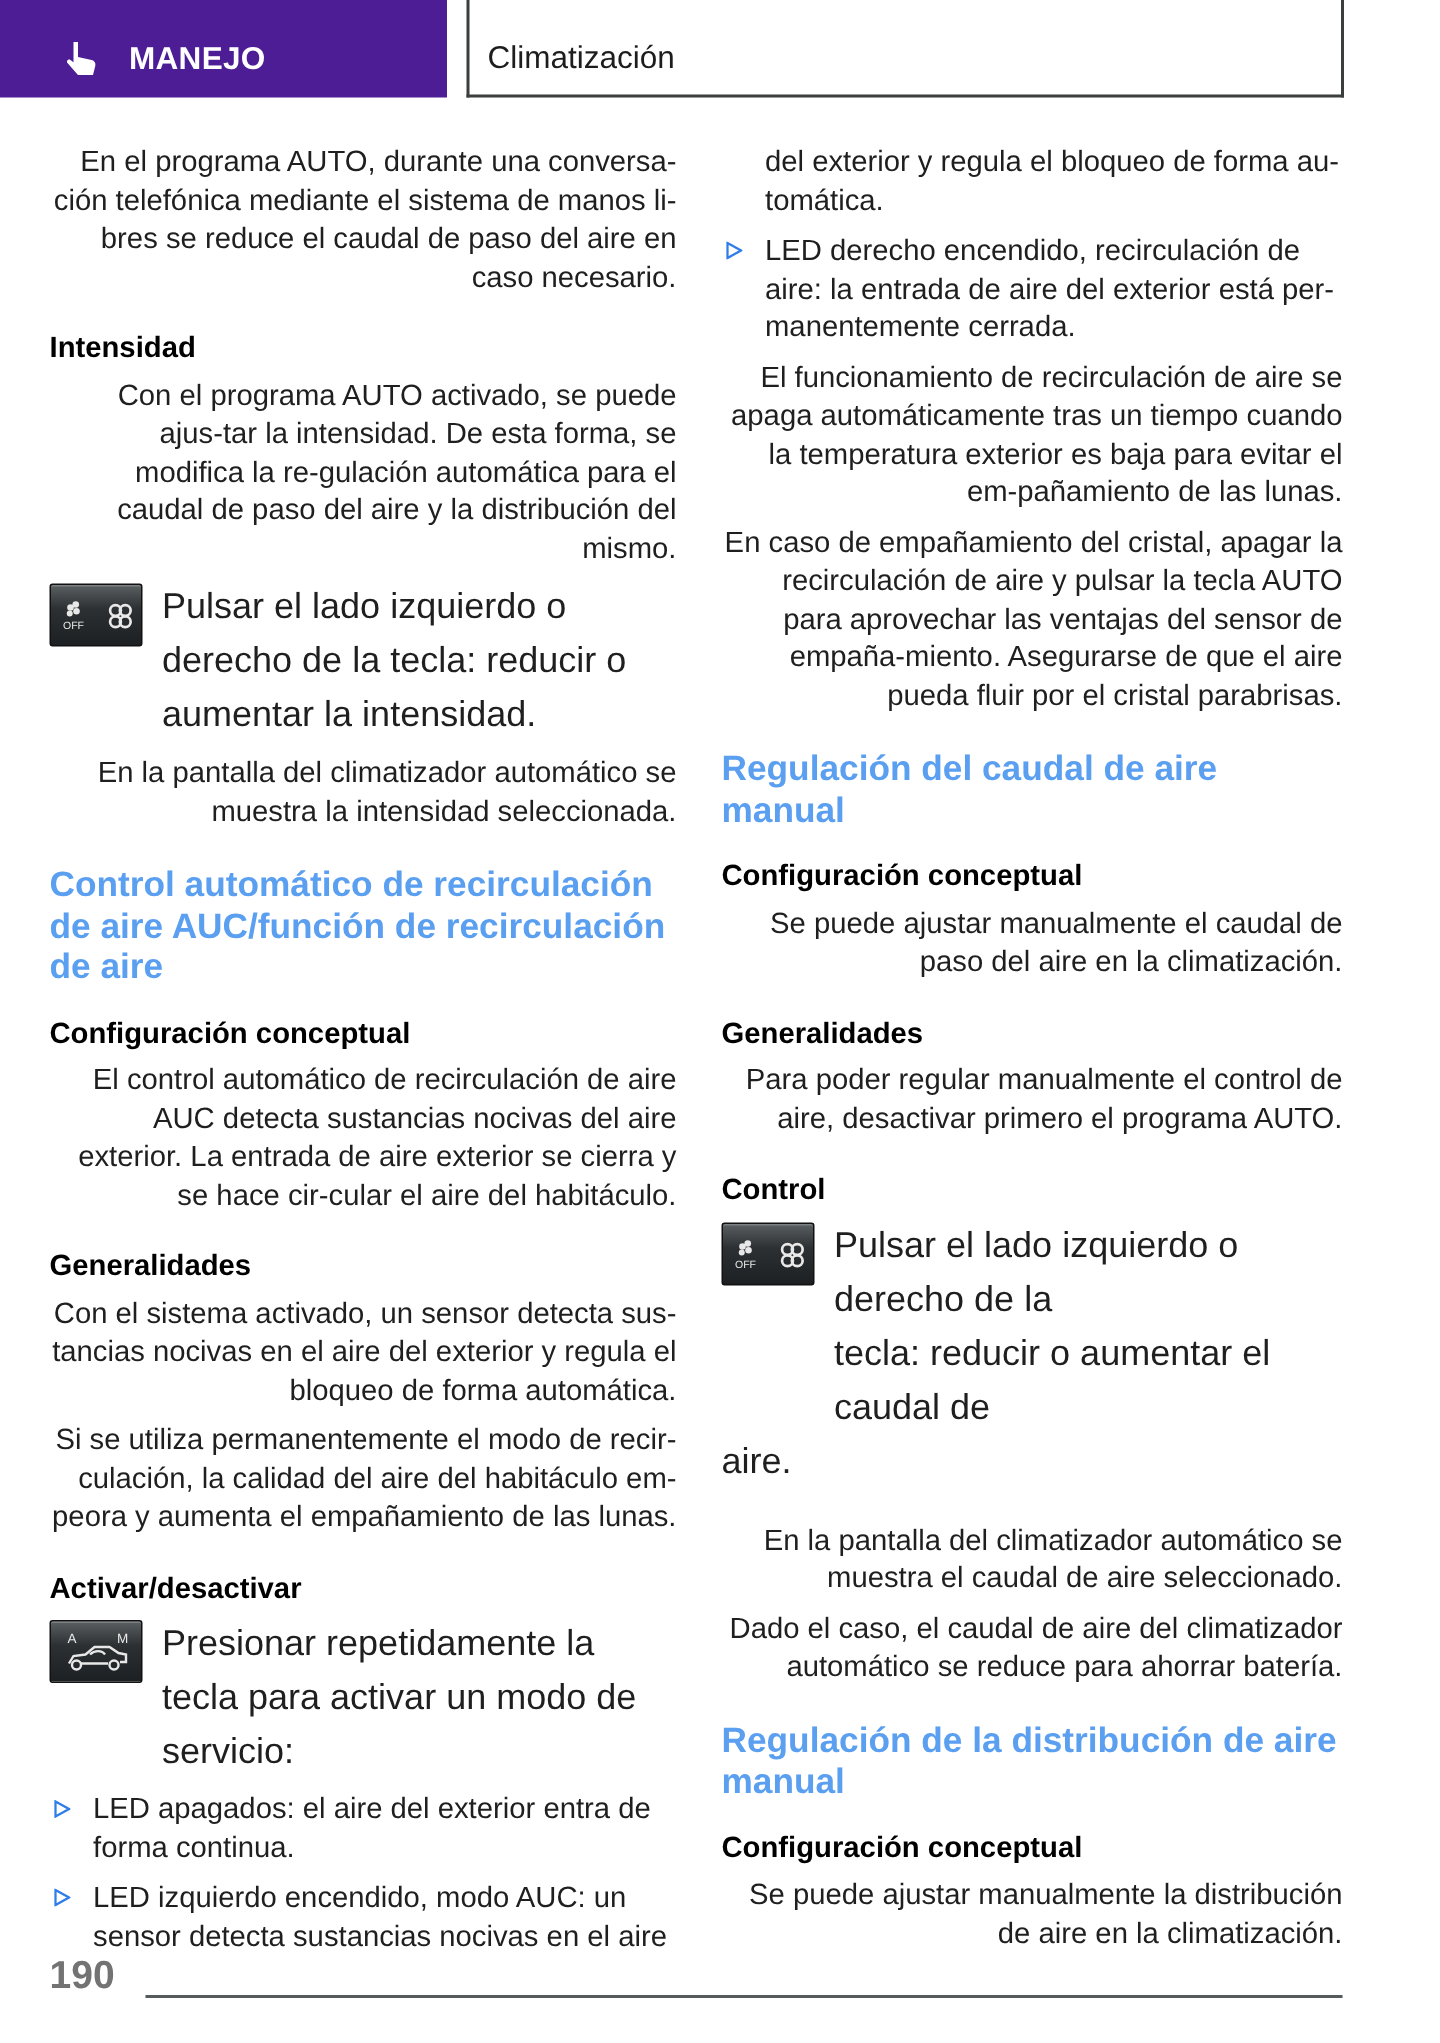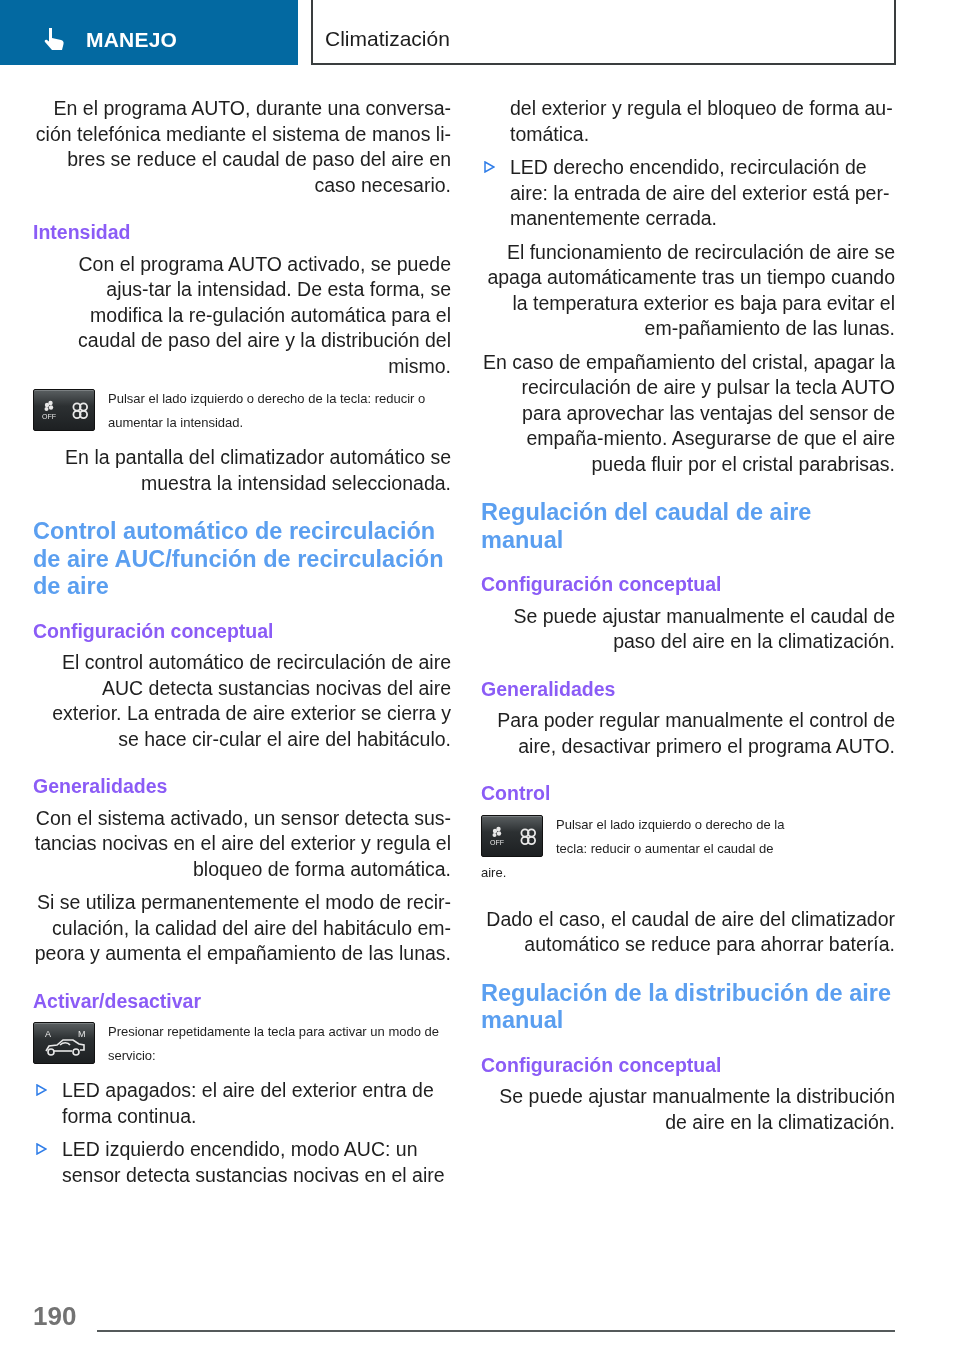--- a/index.html
+++ b/index.html
@@ -1,56 +1,56 @@
 <!DOCTYPE html>
 <html><head>
 <meta charset="utf-8">
 <style>
   * { box-sizing: border-box; margin: 0; padding: 0; }
   html, body { width: 960px; height: 1362px; background: #ffffff; overflow: hidden; }
   body { position: relative; font-family: "Liberation Sans", sans-serif; color: #1d1d1d; }
 
   .hdr-dark {
     position: absolute; left: 0; top: 0; width: 298px; height: 65px;
-    background: #0369a1;
+    background: #4c1d95;
   }
   .hdr-dark .hand { position: absolute; left: 40px; top: 26px; width: 26px; height: 26px; }
   .hdr-dark .title {
     position: absolute; left: 86px; top: 28px;
     color: #ffffff; font-weight: bold; font-size: 21px; letter-spacing: 0.2px;
   }
   .hdr-box {
     position: absolute; left: 311px; top: -2px; width: 585px; height: 67px;
     border: 2px solid #3a3e3f; border-top: none; background: #fff;
   }
   .hdr-box .title {
     position: absolute; left: 12px; top: 29px; font-size: 21px; color: #1d1d1d;
   }
 
   .col { position: absolute; top: 96px; width: 418px; }
   .col.left { left: 33px; }
   .col.right { left: 481px; width: 414px; }
 
   p.body { font-size: 19.5px; line-height: 25.5px; color: #1f1f1f; margin-bottom: 8px; text-align: right; }
   .gap { height: 14px; }
-  h3.sub { font-size: 19.5px; font-weight: bold; line-height: 25.5px; color: #8b5cf6; margin-bottom: 6px; }
+  h3.sub { font-size: 19.5px; font-weight: bold; line-height: 25.5px; color: #000000; margin-bottom: 6px; }
   h2.sec {
     font-size: 23.5px; font-weight: bold; line-height: 27.5px; color: #5b9ff0;
     margin-bottom: 18px;
   }
 
   .iconrow { position: relative; min-height: 50px; margin-bottom: 8px; }
   .iconrow .key {
     position: absolute; left: 0; top: 2px; width: 62px; height: 42px;
     background: linear-gradient(#5a5f61, #2c3032 40%, #1d2022);
     border: 1px solid #111; border-radius: 2px;
     box-shadow: inset 0 1px 0 #7b8082;
   }
   .iconrow .key svg { position: absolute; left: 0; top: 0; }
-  .iconrow .text { padding-left: 75px; font-size: 13px; line-height: 24px; color: #1f1f1f; }
+  .iconrow .text { padding-left: 75px; font-size: 24px; line-height: 36px; color: #1f1f1f; }
   .iconrow .text.wrap { padding-left: 0; }
 
   ul.tri { list-style: none; margin-bottom: 8px; }
   ul.tri li { position: relative; padding-left: 29px; font-size: 19.5px; line-height: 25.5px; margin-bottom: 8px; color: #1f1f1f; }
   ul.tri li .bullet {
     position: absolute; left: 3px; top: 6px; width: 11px; height: 12px;
   }
   ul.tri li.cont-item { padding-left: 29px; }
 
   .footer-page {
@@ -193,20 +193,21 @@
         </g>
       </svg>
     </div>
     <div class="text">
       <div>Pulsar el lado izquierdo o derecho de la</div>
       <div>tecla: reducir o aumentar el caudal de</div>
     </div>
     <div class="text wrap" style="padding-left:0">aire.</div>
   </div>
   <div class="gap"></div>
+  <p class="body">En la pantalla del climatizador automático se muestra el caudal de aire seleccionado.</p>
   <p class="body">Dado el caso, el caudal de aire del climatizador automático se reduce para ahorrar batería.</p>
   <div class="gap"></div>
 
   <h2 class="sec">Regulación de la distribución de aire manual</h2>
   <h3 class="sub">Configuración conceptual</h3>
   <p class="body">Se puede ajustar manualmente la distribución de aire en la climatización.</p>
 </div>
 
 <div class="footer-page">190</div>
 <div class="footer-line"></div>

